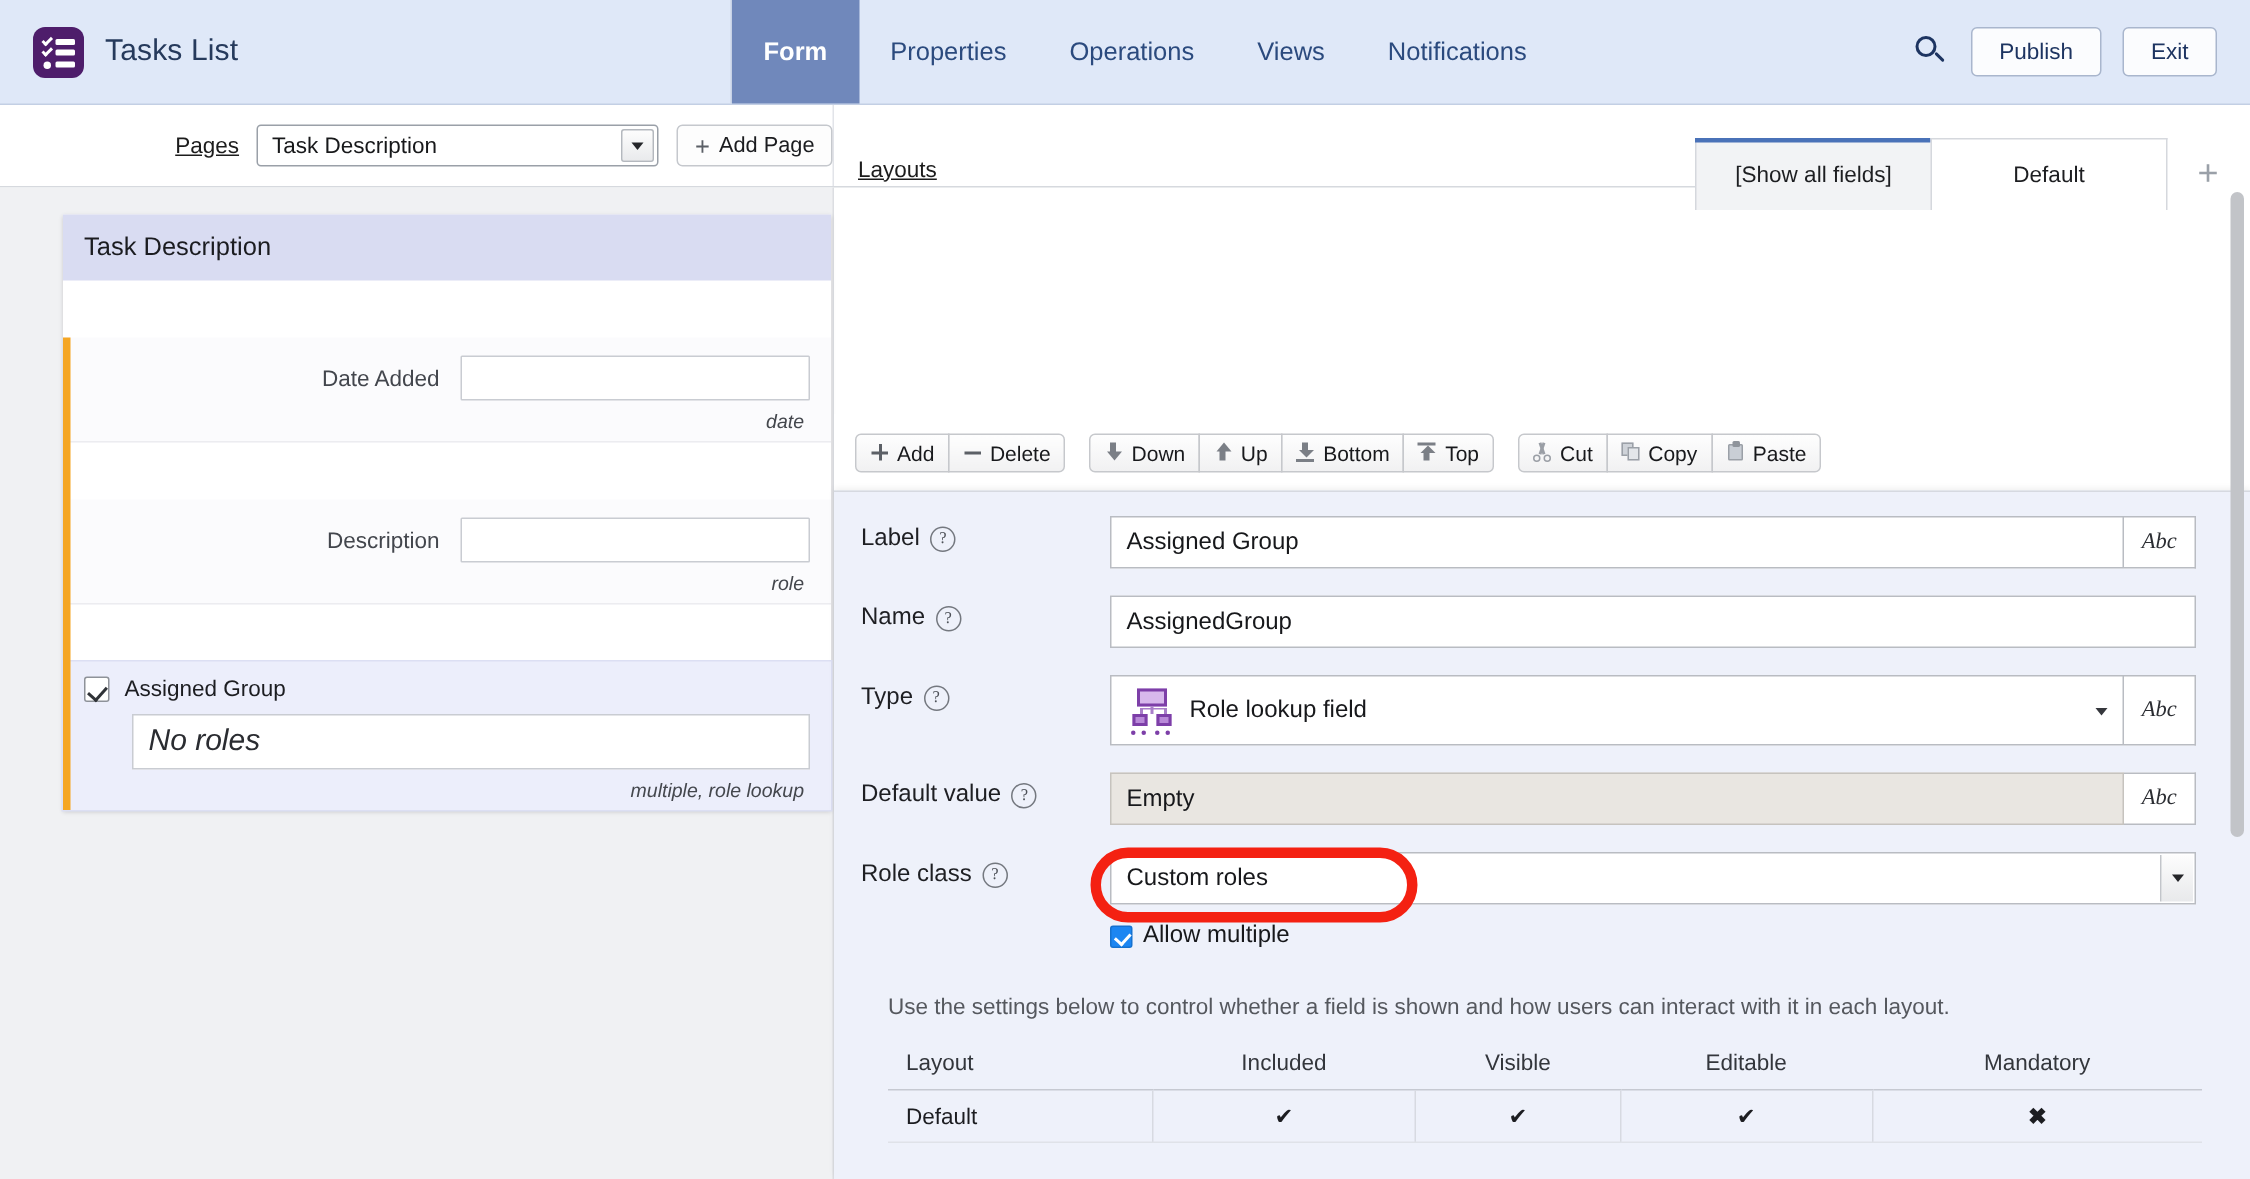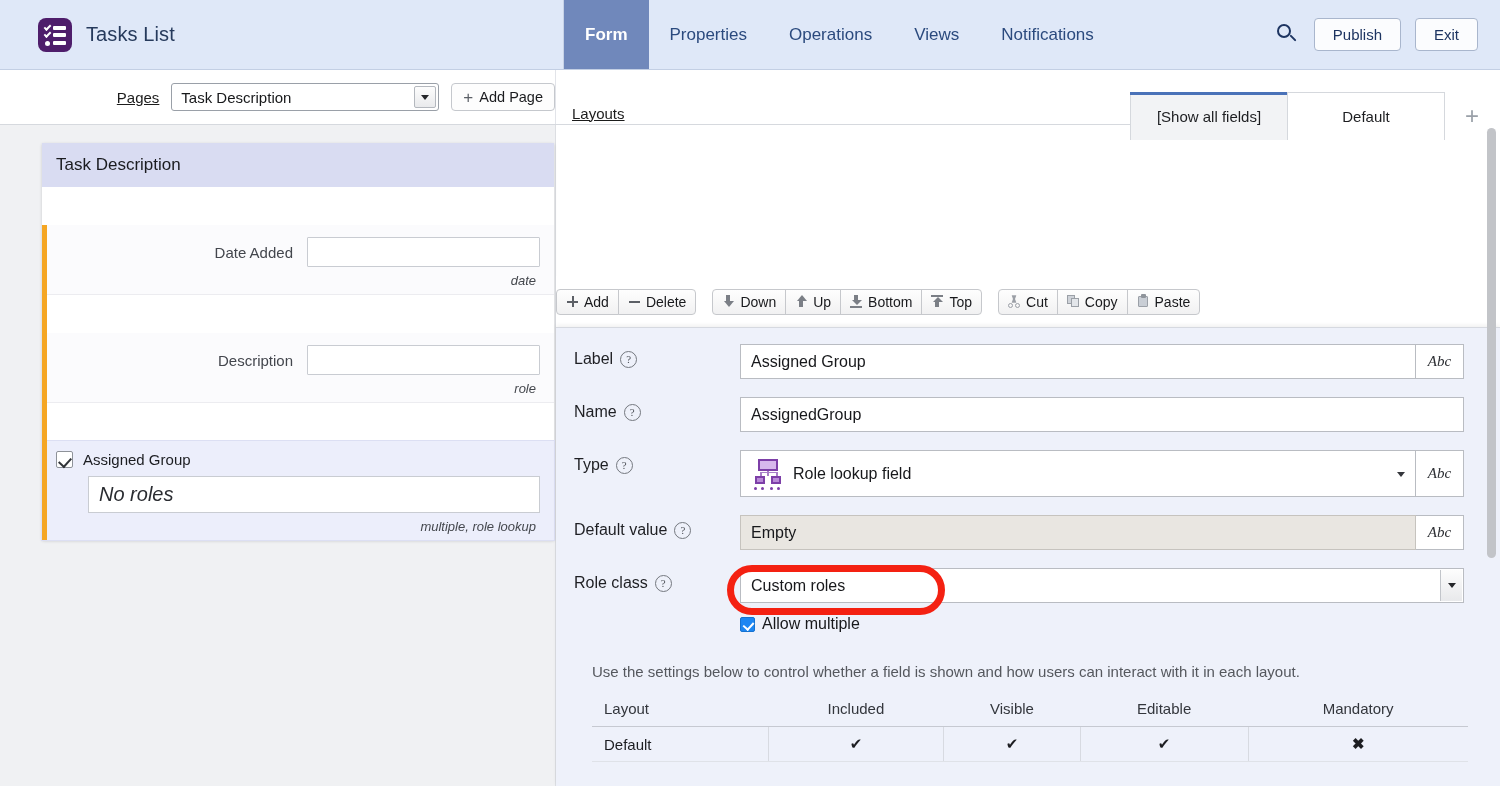--- a/index.html
+++ b/index.html
@@ -15,21 +15,21 @@
   .app { position: relative; width: 1500px; height: 786px; background:#ffffff; }
 
   
   .topbar {
     position: absolute; left:0; top:0; width:1500px; height:70px;
     background:#dfe8f8;
     border-bottom: 1px solid #c3cfe4;
     display:flex; align-items:stretch;
   }
   .brand {
-    width:564px; display:flex; align-items:center; padding-left:38px; gap:14px;
+    width:488px; display:flex; align-items:center; padding-left:22px; gap:14px;
     border-right:1px solid #c7d2e6;
   }
   .brand-icon {
     width:34px; height:34px; border-radius:8px; background:#4e1d6b;
     position:relative; flex:none;
   }
   .brand-icon .row { position:absolute; background:#ffffff; border-radius:1px; }
   .brand-icon .bar { left:15px; width:13px; height:4px; }
   .brand-icon .b1 { top:8px; }
   .brand-icon .b2 { top:15.5px; }
@@ -164,21 +164,21 @@
   .sel-title { font-size:15px; color:#1c1d21; }
   .roles-box {
     margin-left:32px; height:37px; border:1px solid #c9ccd2; background:#ffffff;
     display:flex; align-items:center; padding-left:10px;
     font-size:20px; font-style:italic; color:#2a2c31;
   }
 
   
   .toolbar {
     position:absolute; left:556px; top:276px; width:944px; height:51px;
-    display:flex; align-items:center; gap:16px; padding-left:0; background:#ffffff;
+    display:flex; align-items:center; gap:16px; padding-left:14px; background:#ffffff;
   }
   .bgroup { display:flex; }
   .bbtn {
     height:26px; display:flex; align-items:center; gap:5px; padding:0 9px;
     background:linear-gradient(#fefefe,#f1f1f2); border:1px solid #c6c8cc;
     font-size:14px; color:#18191c; cursor:pointer; margin-left:-1px; white-space:nowrap;
   }
   .bgroup .bbtn:first-child { margin-left:0; border-radius:4px 0 0 4px; }
   .bgroup .bbtn:last-child { border-radius:0 4px 4px 0; }
   .bgroup .bbtn:only-child { border-radius:4px; }

